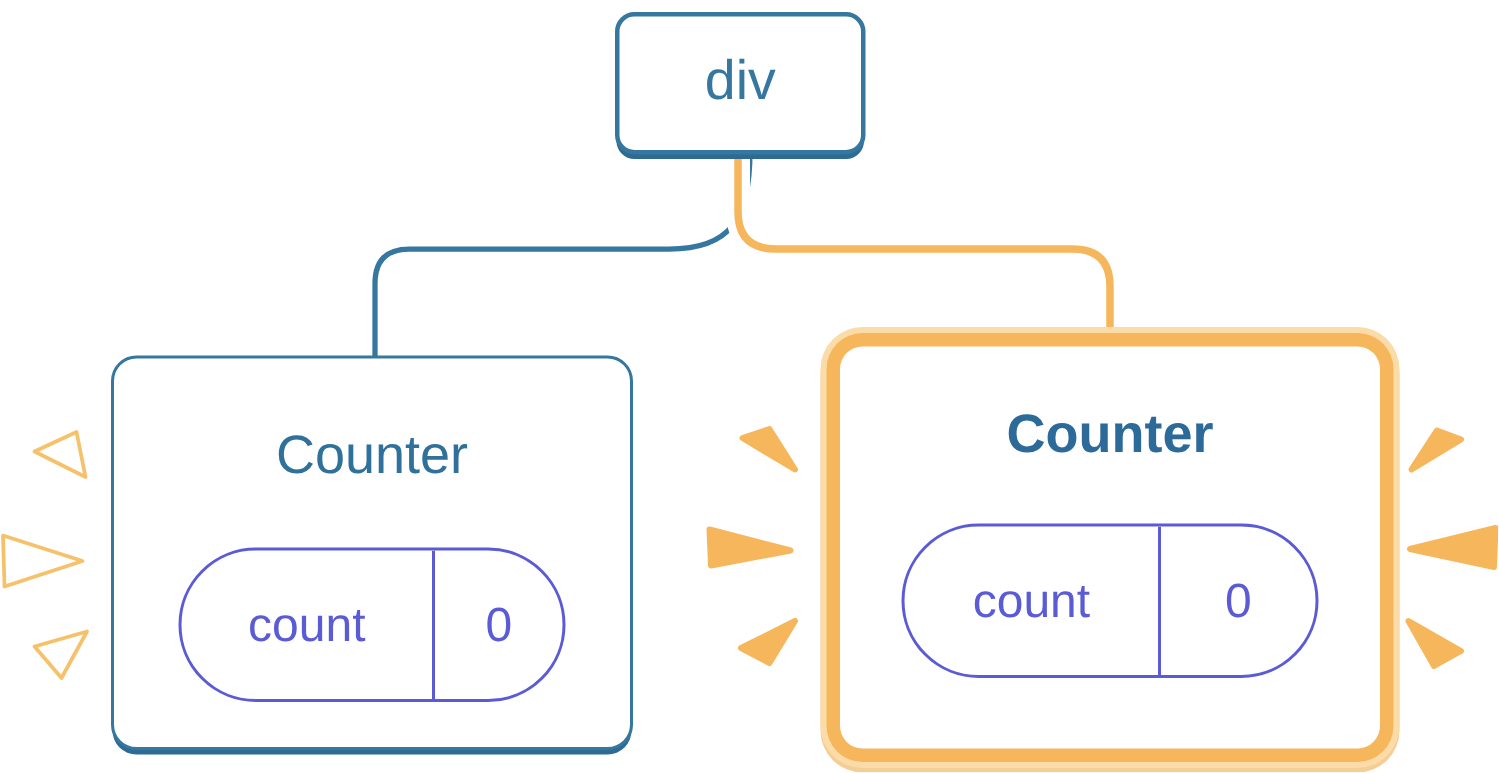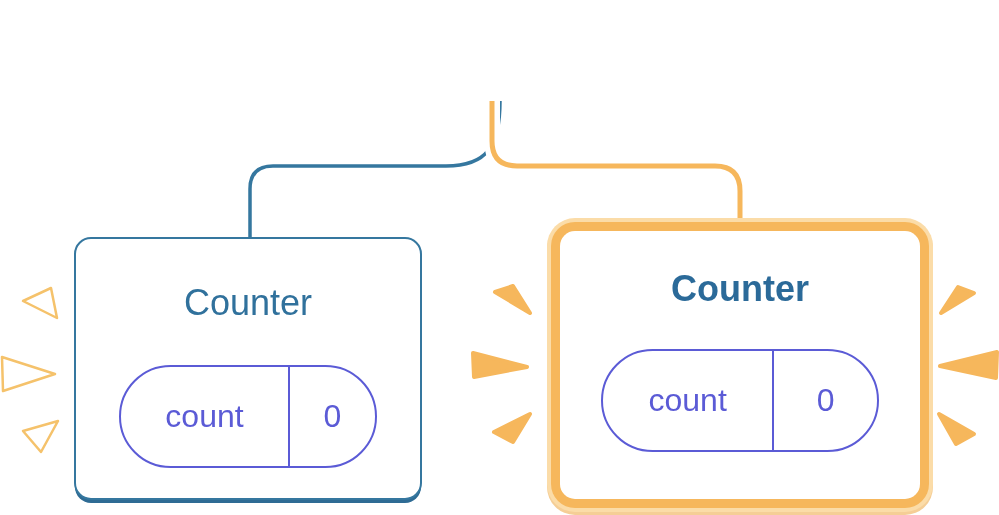--- a/index.html
+++ b/index.html
@@ -151,20 +151,23 @@
       <polygon points="530,414 513,442 494,432"></polygon>
     </g>
 
     <g fill="#F6B75C" stroke="#F6B75C" stroke-width="4" stroke-linejoin="round">
       <polygon points="941,313 958,287 974,293"></polygon>
       <polygon points="940,366 997,352 996,378"></polygon>
       <polygon points="939,414 974,434 956,444"></polygon>
     </g>
   </svg>
 
+  <div class="root-node">
+    <span class="label">div</span>
+  </div>
 
   <div class="card-left">
     <div class="card-title">Counter</div>
     <div class="state-pill pill-left">
       <div class="pill-key">count</div>
       <div class="pill-value">0</div>
     </div>
   </div>
 
   <div class="card-right-outer">

